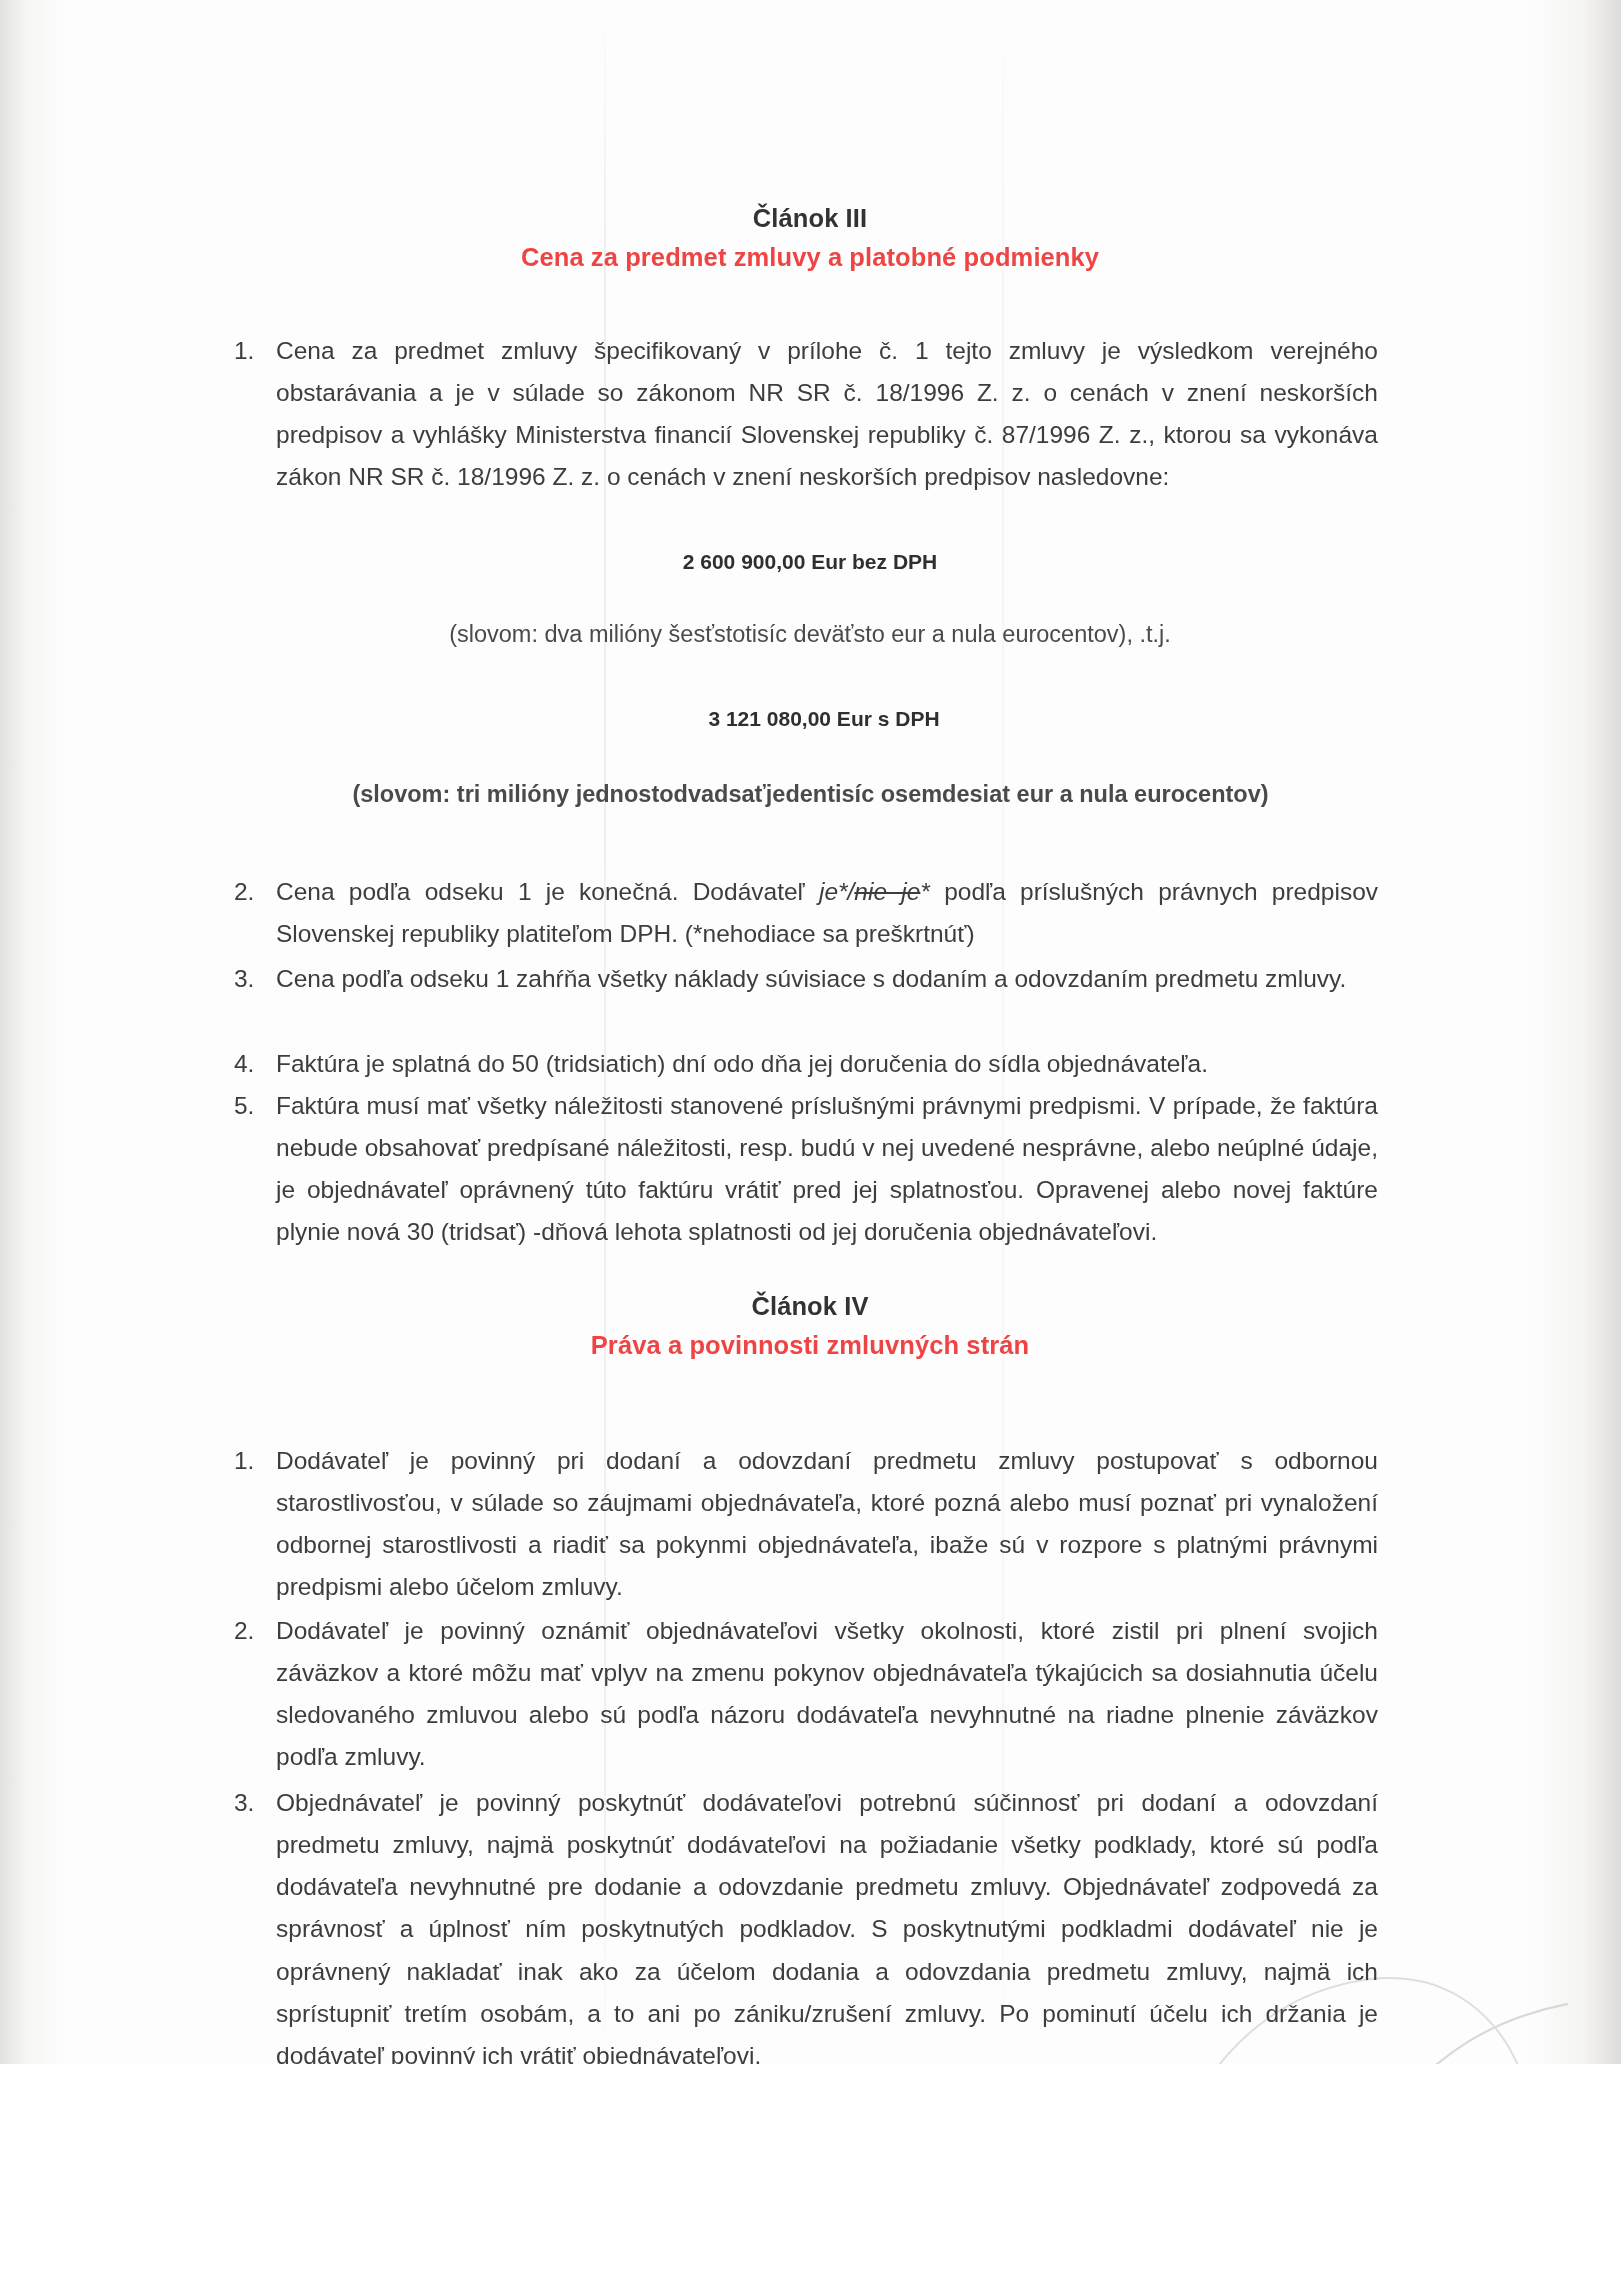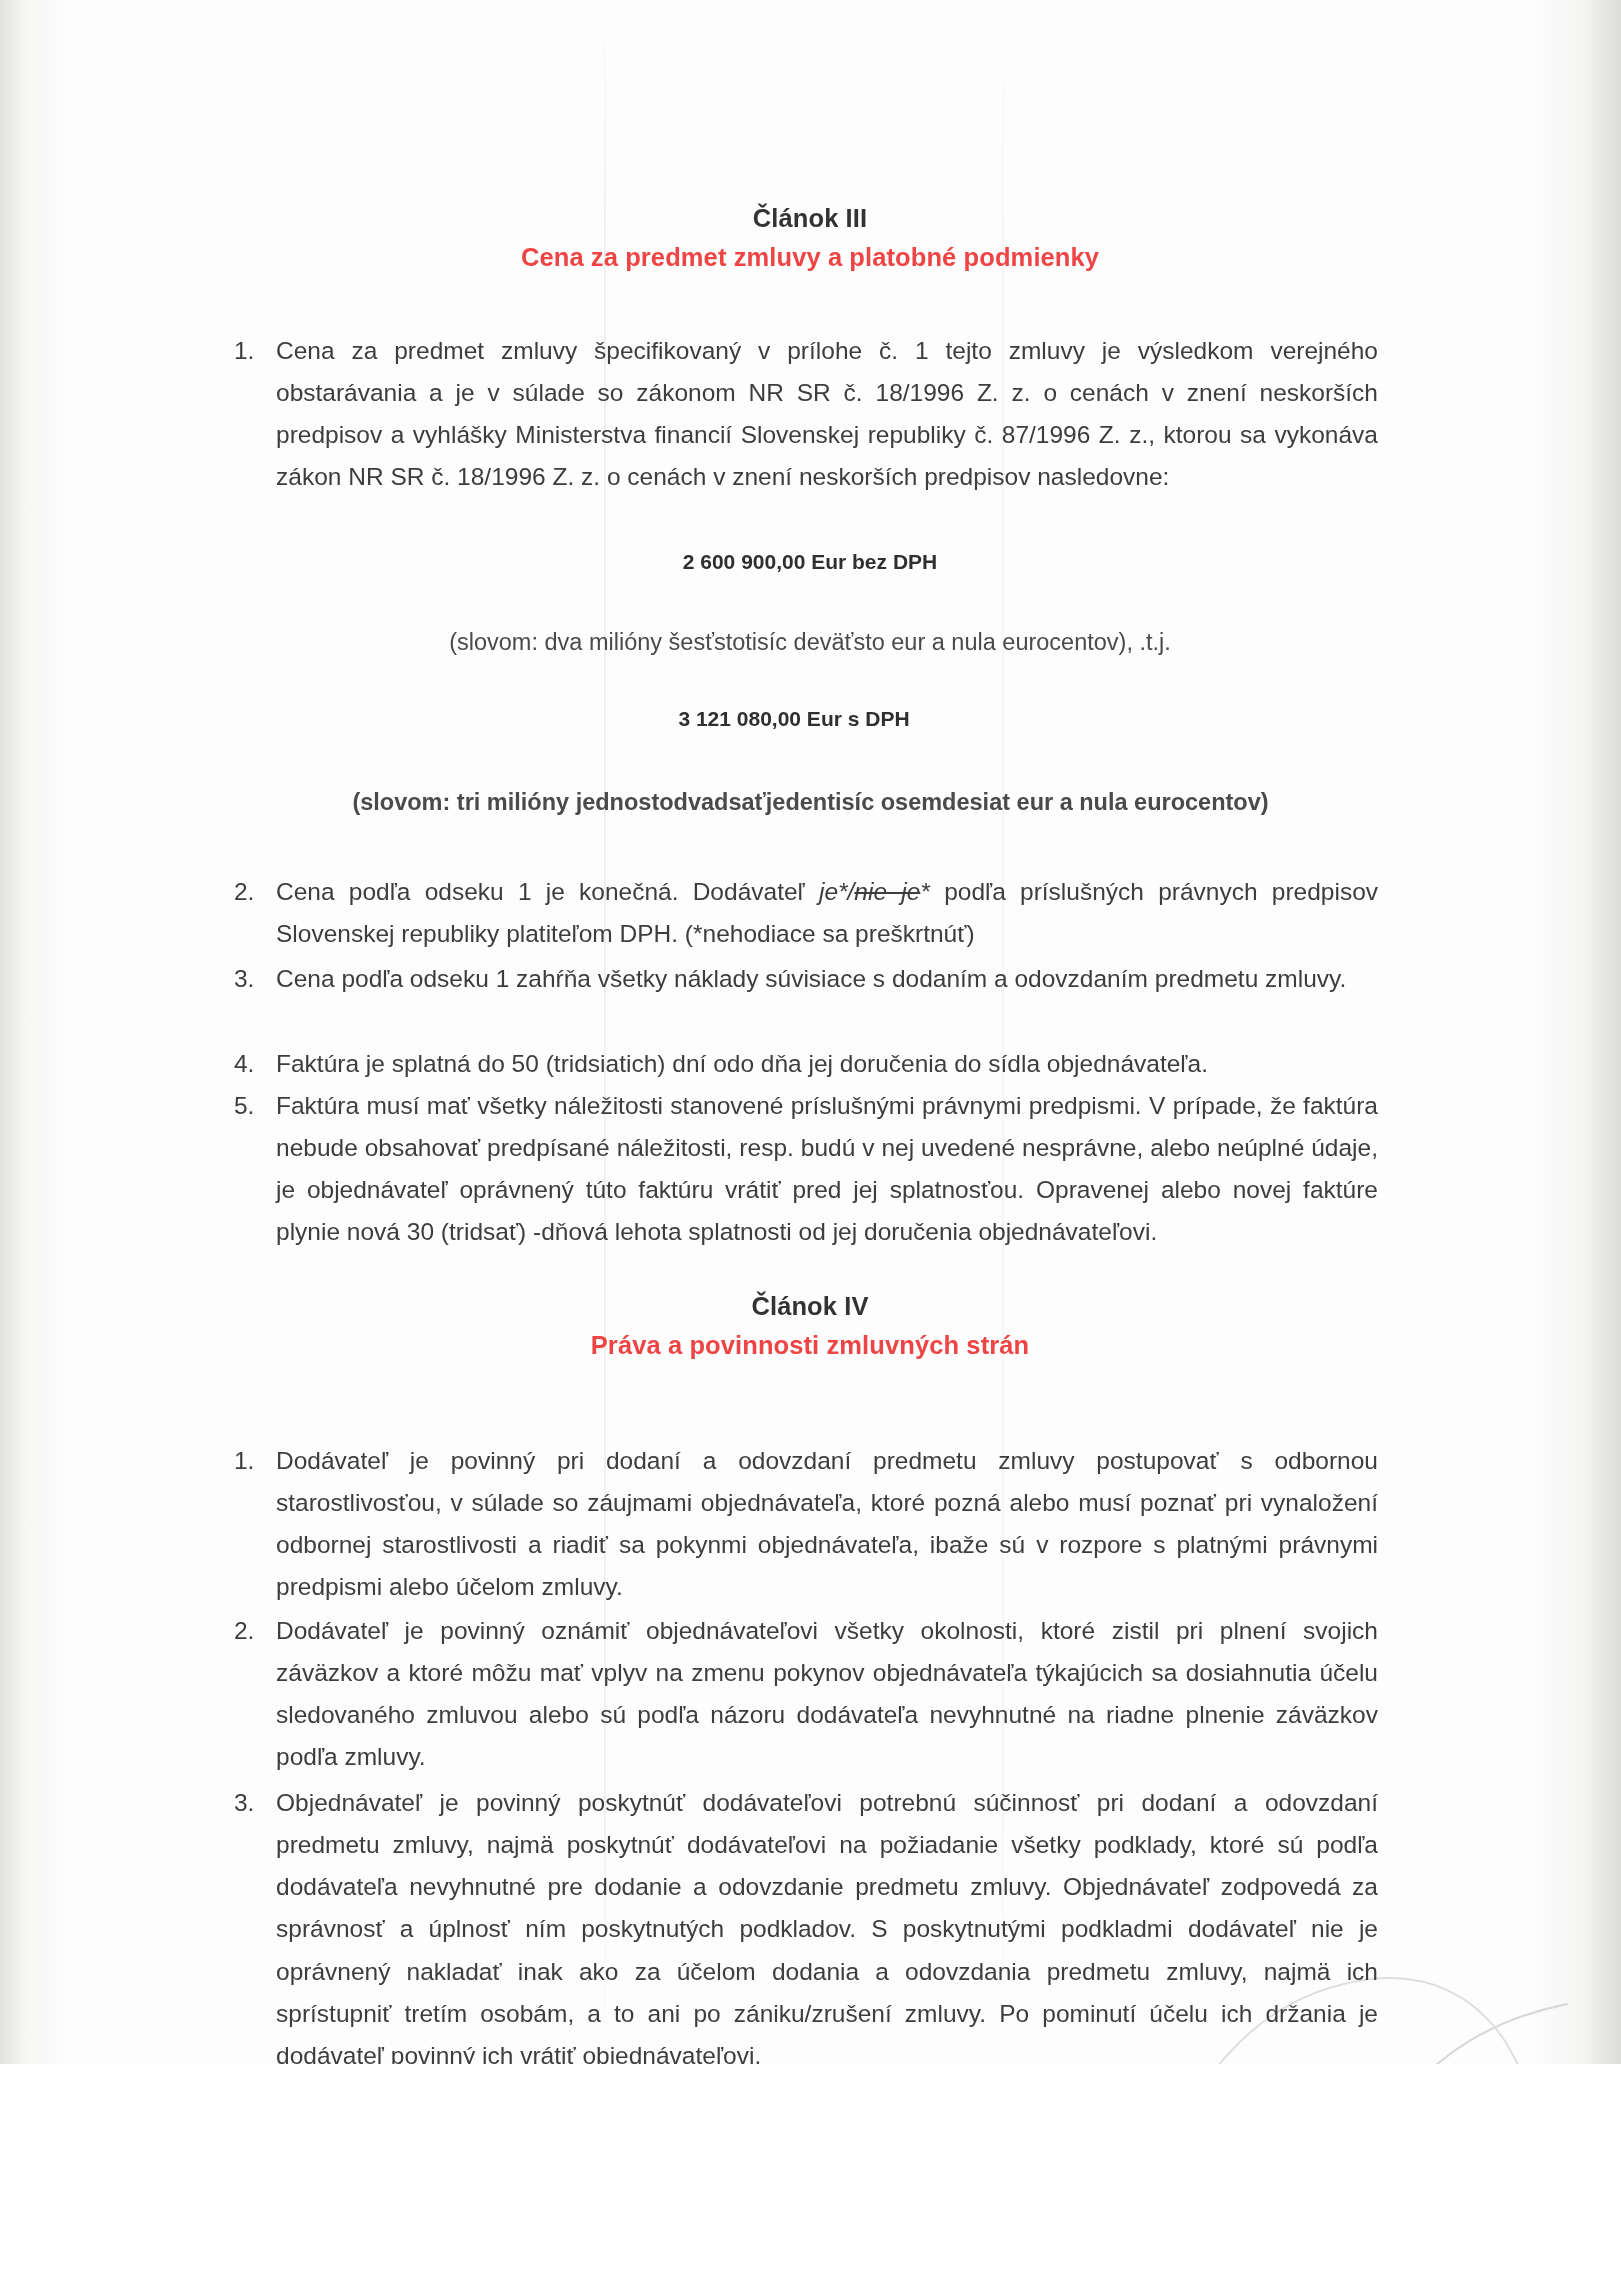--- a/index.html
+++ b/index.html
@@ -104,21 +104,20 @@
   .amount {
     text-align: center;
     font-weight: bold;
     font-size: 21px;
     color: #2f2f2f;
   }
   .words {
     text-align: center;
     font-size: 23.5px;
     color: #4a4a4a;
-    margin-top: 8px;
   }
 
   .strike-group {
     font-style: italic;
   }
   .struck {
     text-decoration: line-through;
     text-decoration-thickness: 1.5px;
   }
 
@@ -154,21 +153,21 @@
 
     <div class="abs item" style="left:223px; top:330px; width:1155px;">
       <span class="num">1.</span>
       <span class="body">Cena za predmet zmluvy špecifikovaný v prílohe č. 1 tejto zmluvy je výsledkom verejného obstarávania a je v súlade so zákonom NR SR č. 18/1996 Z. z. o cenách v znení neskorších predpisov a vyhlášky Ministerstva financií Slovenskej republiky č. 87/1996 Z. z., ktorou sa vykonáva zákon NR SR č. 18/1996 Z. z. o cenách v znení neskorších predpisov nasledovne:</span>
     </div>
 
     <div class="abs amount" style="left:222px; top:550px; width:1176px;">2 600 900,00 Eur bez DPH</div>
 
     <div class="abs words" style="left:222px; top:621px; width:1176px;">(slovom: dva milióny šesťstotisíc deväťsto eur a nula eurocentov), .t.j.</div>
 
-    <div class="abs amount" style="left:206px; top:707px; width:1176px;">3 121 080,00 Eur s DPH</div>
+    <div class="abs amount" style="left:236px; top:707px; width:1176px;">3 121 080,00 Eur s DPH</div>
 
     <div class="abs words" style="left:196px; top:781px; width:1229px;font-weight:bold;">(slovom: tri milióny jednostodvadsaťjedentisíc osemdesiat eur a nula eurocentov)</div>
 
     <div class="abs item" style="left:223px; top:871px; width:1155px;">
       <span class="num">2.</span>
       <span class="body">
         <span>Cena podľa odseku 1 je konečná. Dodávateľ</span>
         <span class="strike-group">
           <span>je*/</span><span class="struck">nie je</span><span>*</span>
         </span>

